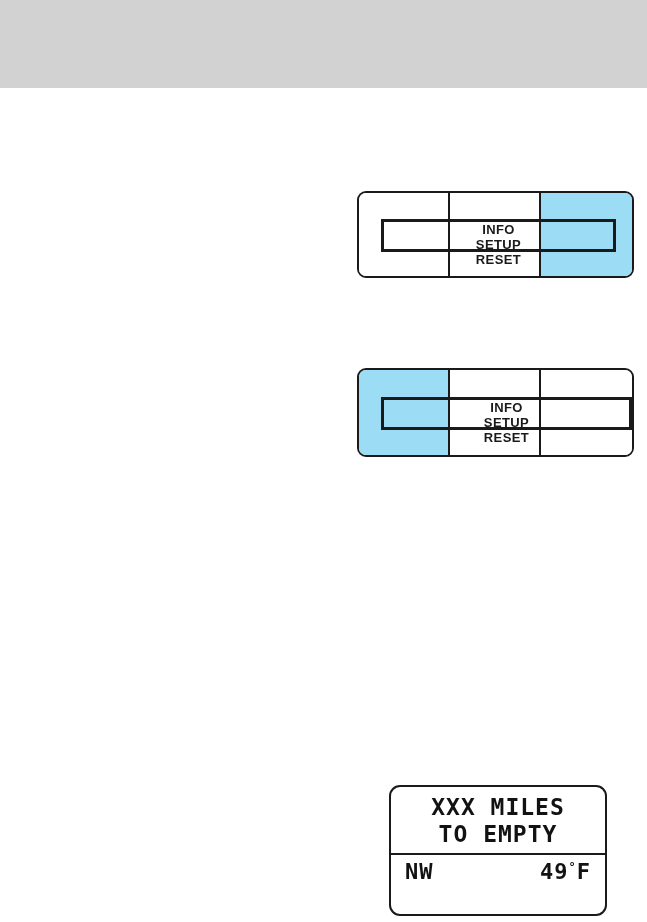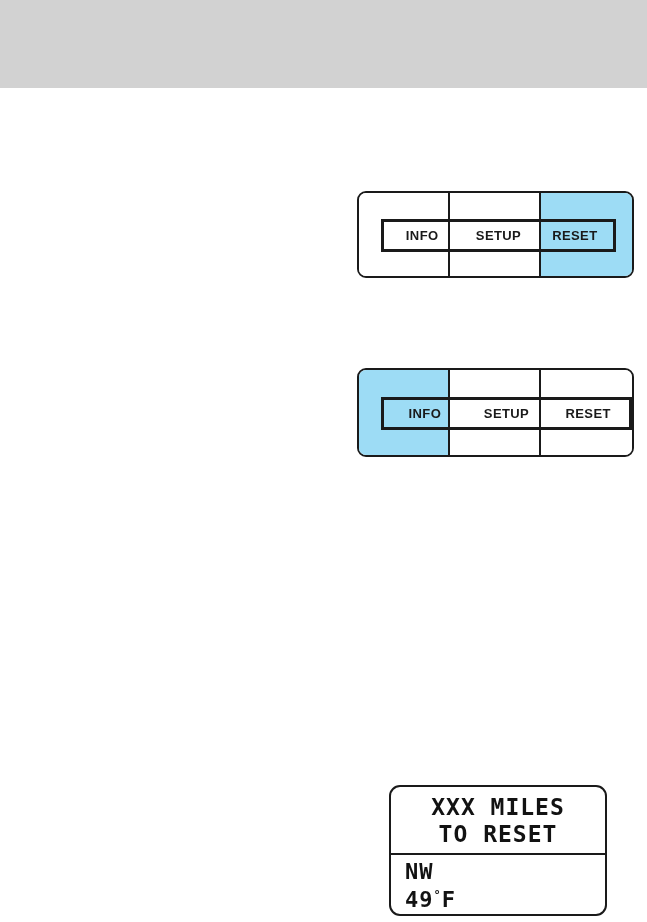--- a/index.html
+++ b/index.html
@@ -58,20 +58,21 @@
     background: #9ddcf5;
   }
 
   
   .label-strip {
     position: absolute;
     box-sizing: border-box;
     border: 3px solid #1a1a1a;
     display: flex;
     pointer-events: none;
+    flex-direction: column;
   }
   .label-cell {
     flex: 1 1 0;
     display: flex;
     align-items: center;
     justify-content: center;
     font-size: 13px;
     font-weight: bold;
     letter-spacing: 0.4px;
     color: #1a1a1a;
@@ -141,21 +142,20 @@
     height: 62px;
     box-sizing: border-box;
     position: relative;
     padding: 3px 14px 0 14px;
   }
   .lcd-row {
     display: flex;
     align-items: baseline;
     justify-content: space-between;
     height: 30px;
-    flex-direction: column;
   }
   .lcd-row.second {
     justify-content: flex-end;
   }
   .lcd-small {
     font-size: 22px;
     font-weight: bold;
     letter-spacing: 1px;
     color: #121212;
     line-height: 28px;
@@ -194,21 +194,21 @@
   <div class="label-strip">
     <div class="label-cell">INFO</div>
     <div class="label-cell">SETUP</div>
     <div class="label-cell">RESET</div>
   </div>
 </div>
 
 <div class="lcd">
   <div class="lcd-top">
     <div class="lcd-line">XXX MILES</div>
-    <div class="lcd-line">TO RESET</div>
+    <div class="lcd-line">TO EMPTY</div>
   </div>
   <div class="lcd-bottom">
     <div class="lcd-row">
       <span class="lcd-small">NW</span>
       <span class="lcd-small"><span>49</span><span class="deg">°</span><span>F</span></span>
     </div>
   </div>
 </div>
 
 </body></html>

